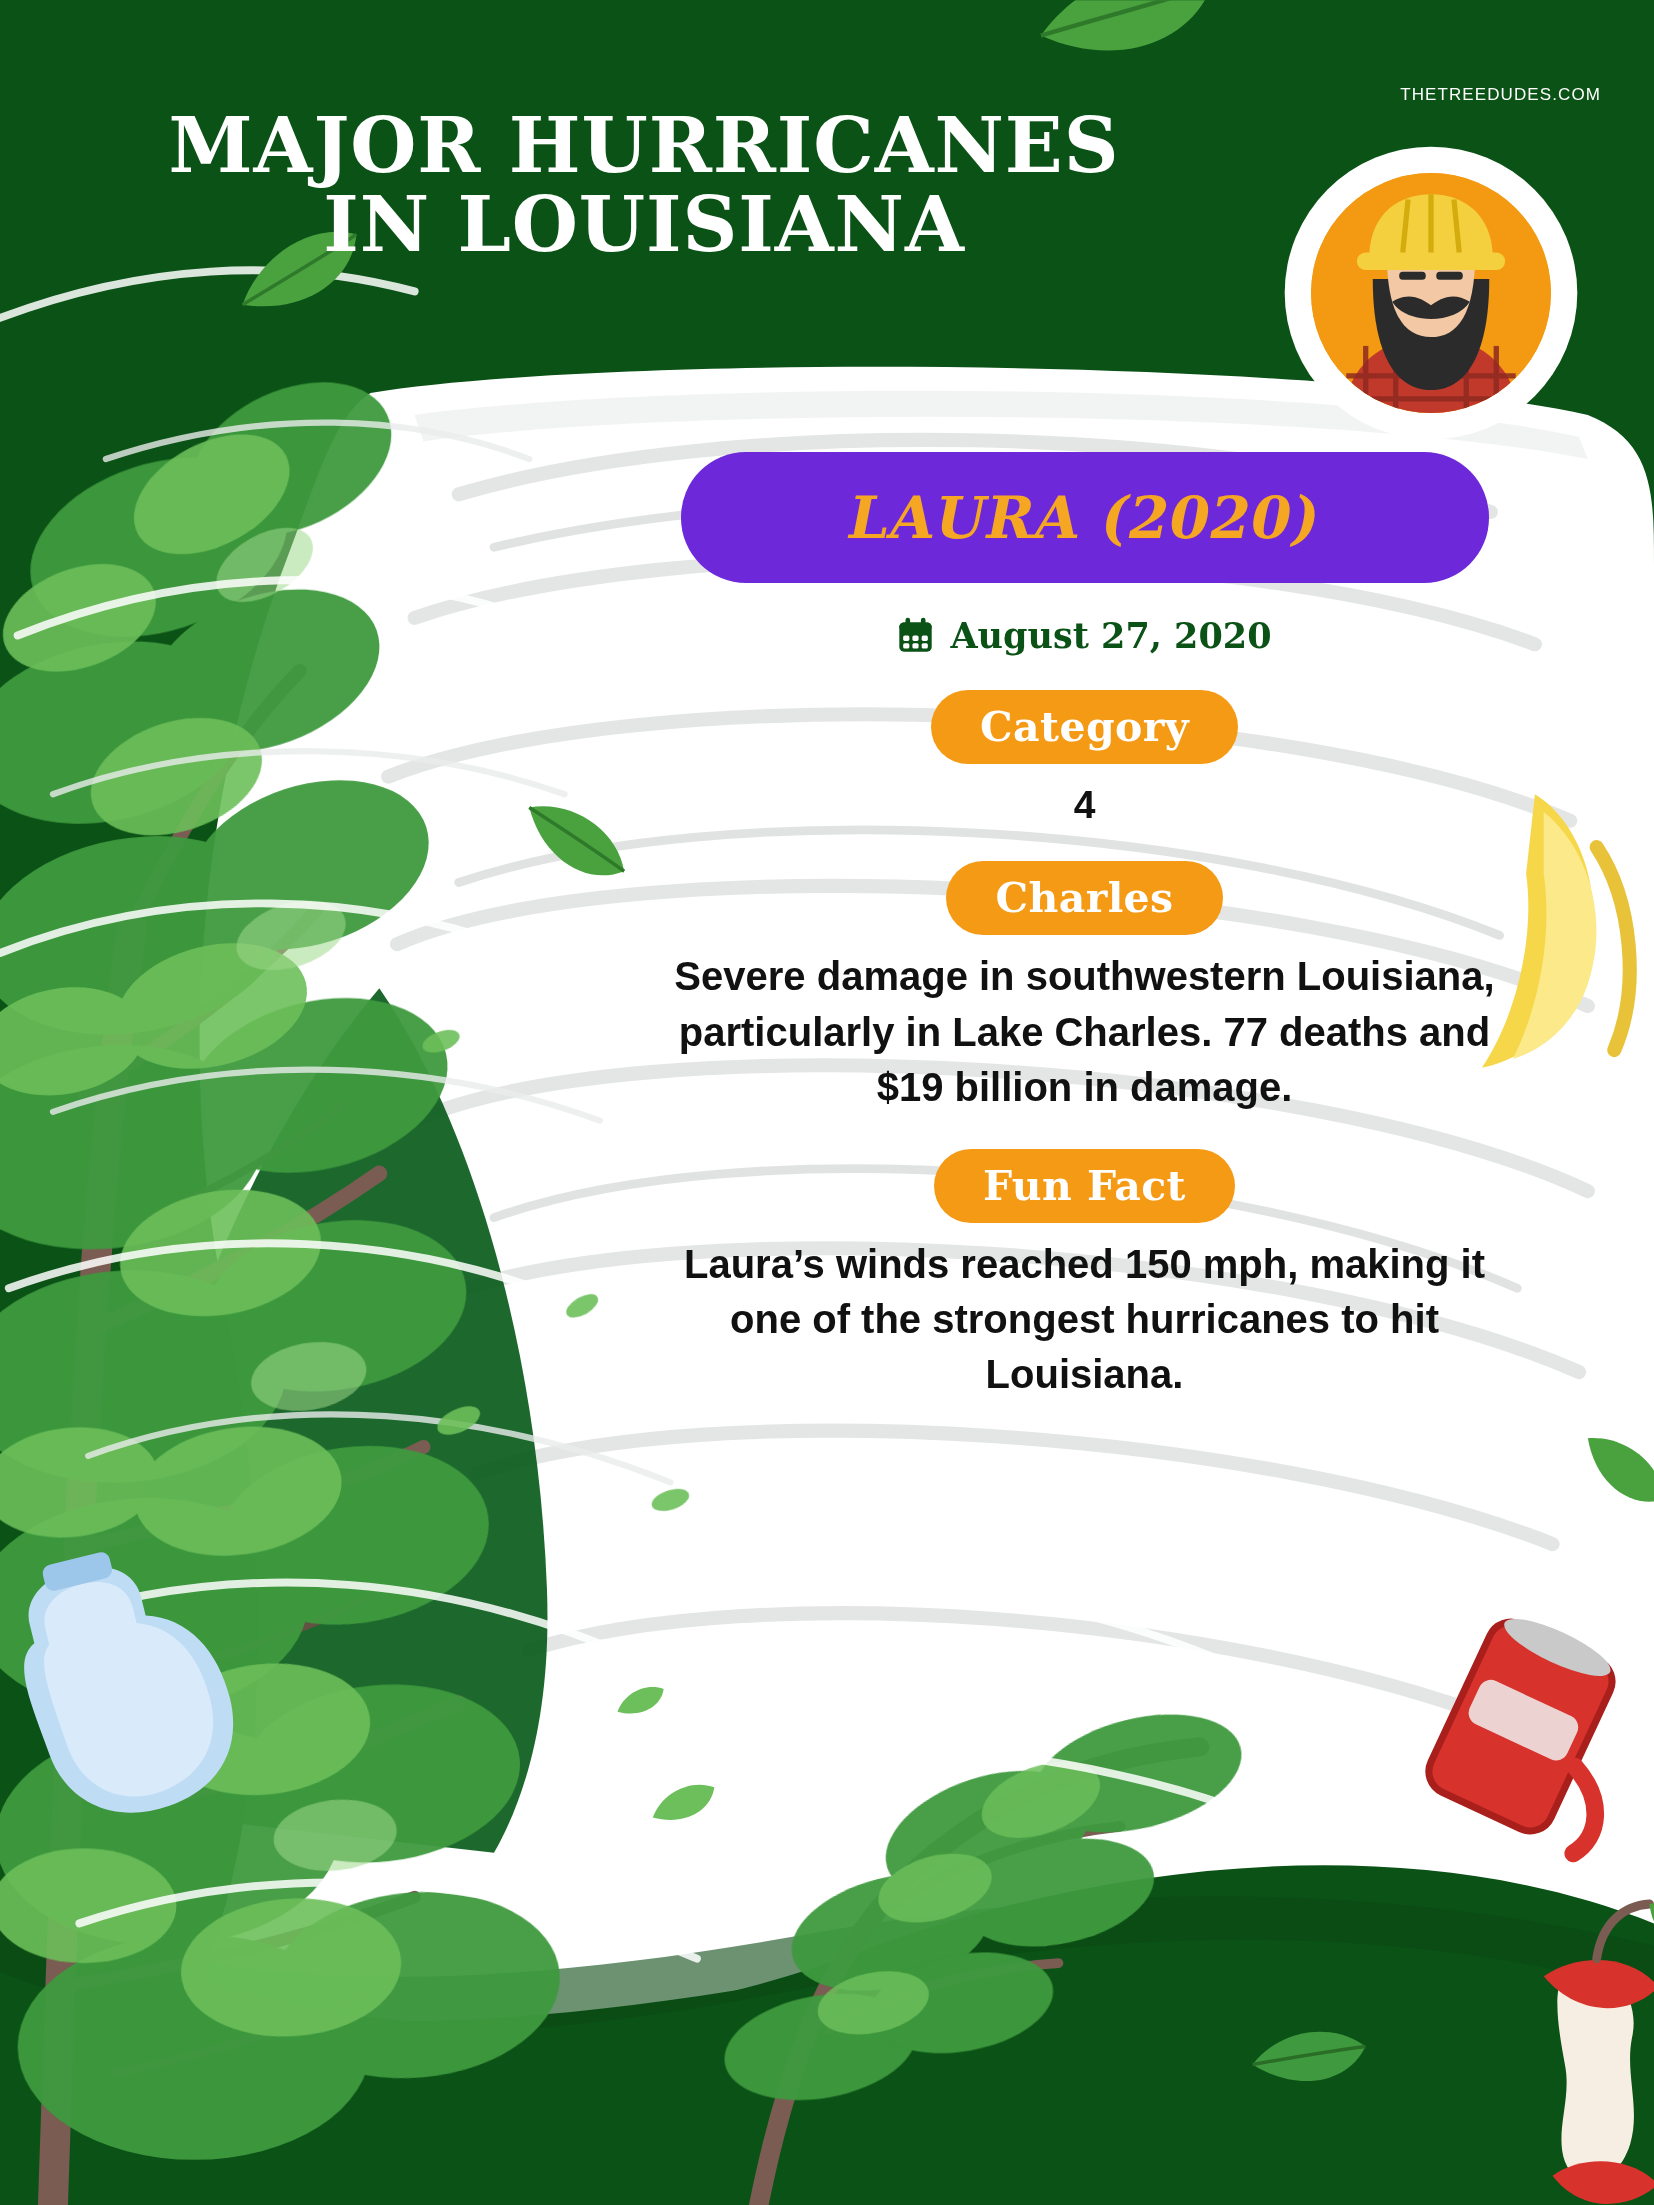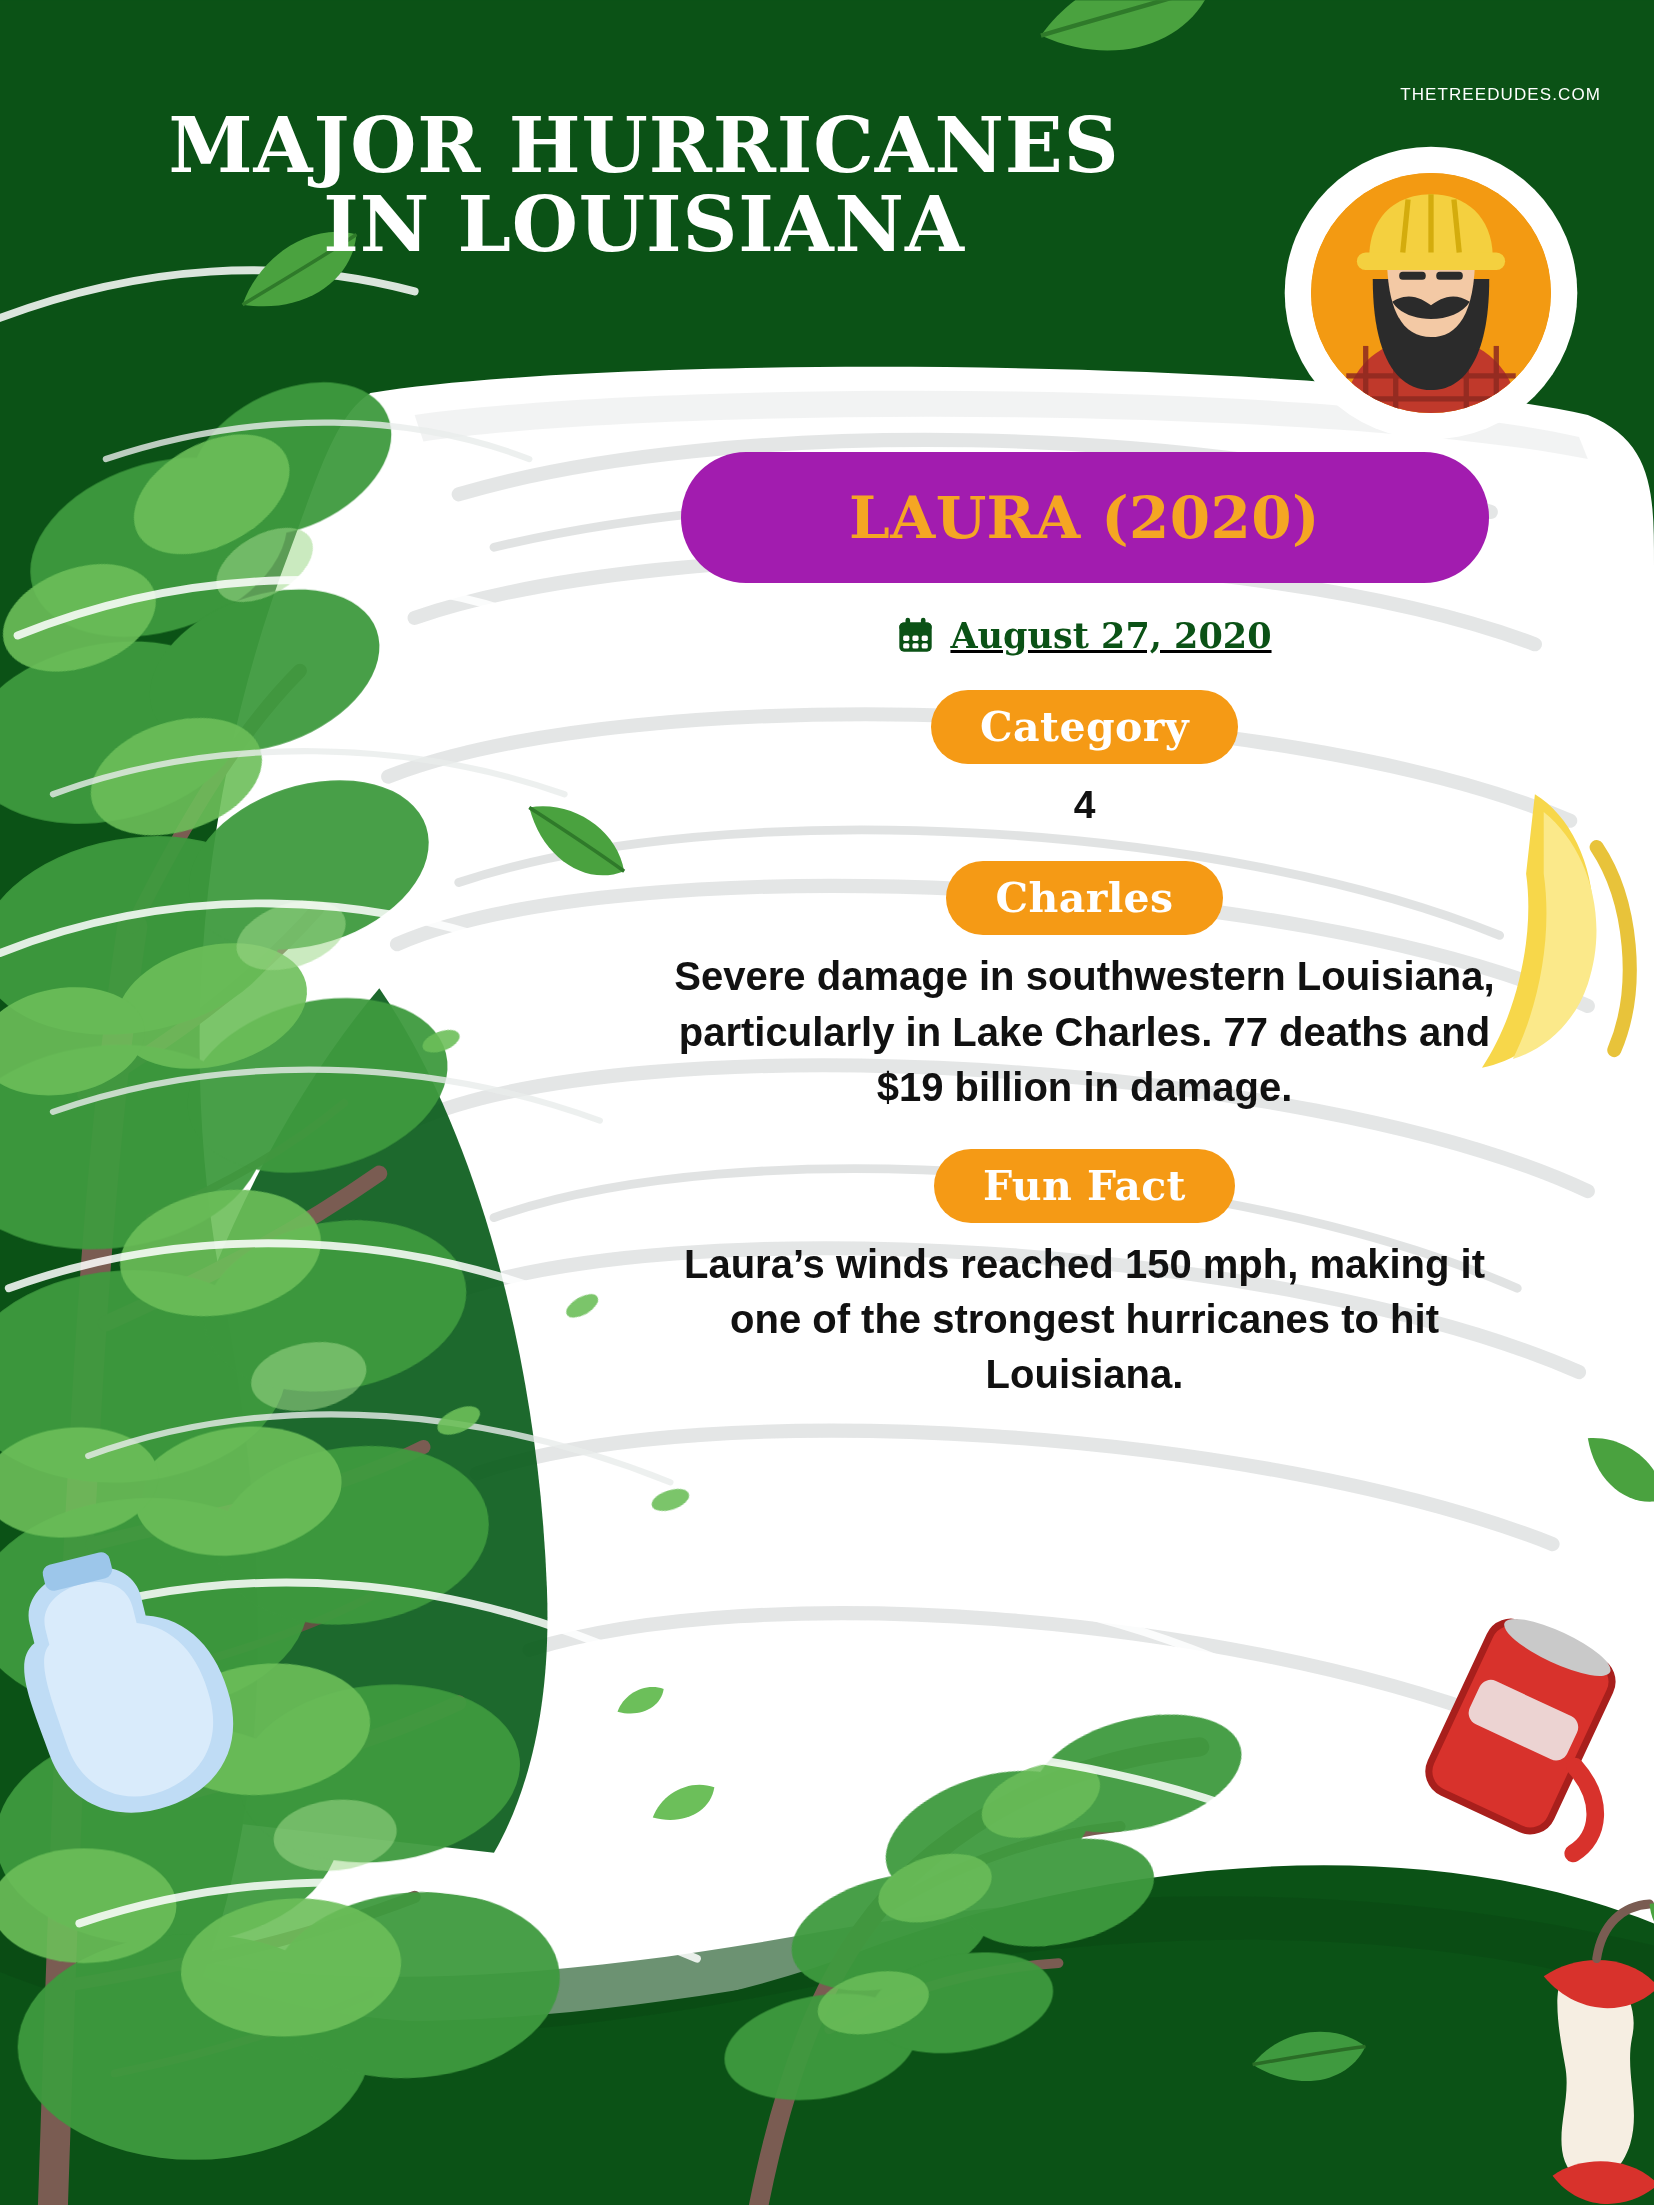--- a/index.html
+++ b/index.html
@@ -97,41 +97,41 @@
     top: 452px;
     width: 829px;
     z-index: 30;
     text-align: center;
   }
 
   .storm-pill {
     width: 808px;
     height: 131px;
     margin: 0 auto;
-    background: #a21caf;
+    background: #6d28d9;
     border-radius: 65px;
     display: flex;
     align-items: center;
     justify-content: center;
+    font-style: italic;
   }
   .storm-pill .storm-name {
     font-family: "DejaVu Serif", serif;
     font-weight: bold;
     font-size: 58px;
     color: #f5a623;
     letter-spacing: 0.4px;
   }
 
   .date-row {
     margin-top: 32px;
     display: flex;
     align-items: center;
     justify-content: center;
     gap: 16px;
-    text-decoration: underline;
   }
   .date-row .date-text {
     font-family: "DejaVu Serif", serif;
     font-weight: bold;
     font-size: 35px;
     color: #0b5216;
   }
   .cal-icon {
     width: 37px;
     height: 37px;

